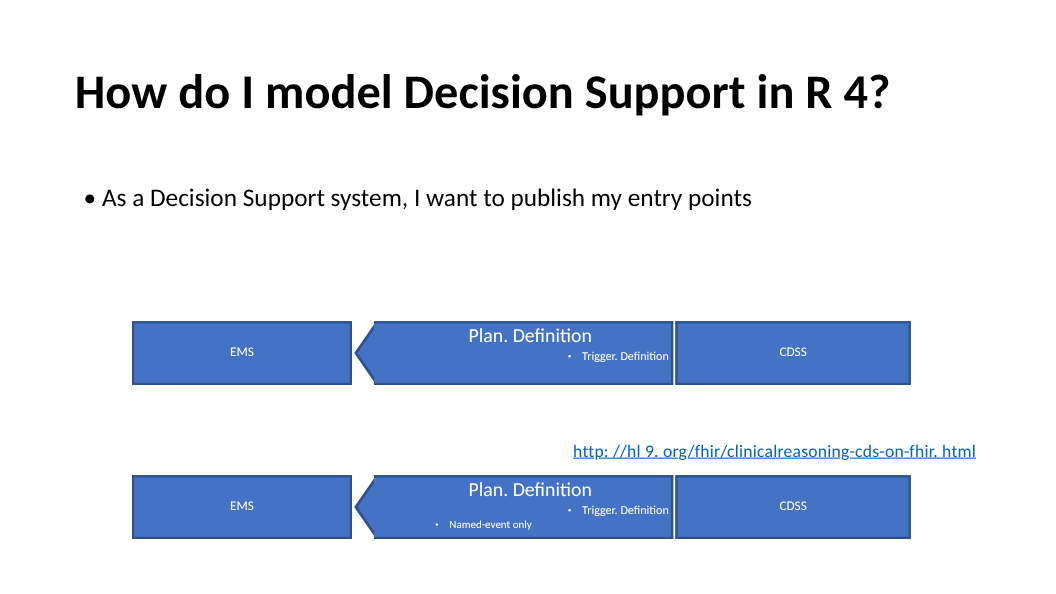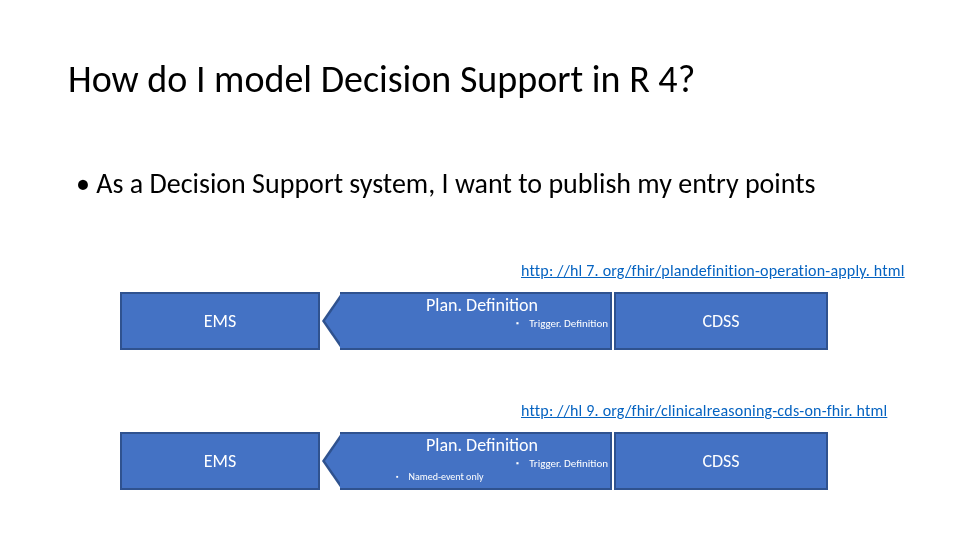--- a/index.html
+++ b/index.html
@@ -1,27 +1,27 @@
 <!DOCTYPE html>
 <html><head>
 <meta charset="utf-8">
 <style>
   * { box-sizing: border-box; margin: 0; padding: 0; }
   html, body { width: 960px; height: 540px; background: #fff; font-family: "Segoe UI", Calibri, Arial, sans-serif; color: #000; }
   .slide { position: relative; width: 960px; height: 540px; }
-  .title { position: absolute; left: 68px; top: 56px; font-size: 38px; font-weight: 400; text-align: center; }
-  .bullet-main { position: absolute; left: 76px; top: 166px; font-size: 28px; font-weight: 400; }
+  .title { position: absolute; left: 68px; top: 56px; font-size: 44px; font-weight: 700; text-align: center; }
+  .bullet-main { position: absolute; left: 76px; top: 166px; font-size: 23px; font-weight: 400; }
   .bullet-main::before { content: "• "; }
   .link { color: #0563c1; text-decoration: underline; font-size: 16px; font-weight: 400; letter-spacing: 0.2px; }
   .link1 { position: absolute; left: 521px; top: 261px; }
   .link2 { position: absolute; left: 521px; top: 401px; }
   .row { position: absolute; left: 120px; height: 64px; width: 720px; }
   .row1 { top: 292px; }
   .row2 { top: 432px; }
-  .box { position: absolute; background: #4472c4; border: 2px solid #2f528f; color: #fff; display: flex; align-items: center; justify-content: center; font-size: 18px; font-weight: 400; height: 58px; }
+  .box { position: absolute; background: #4472c4; border: 2px solid #2f528f; color: #fff; display: flex; align-items: center; justify-content: center; font-size: 12px; font-weight: 400; height: 58px; }
   .box-left { left: 0; width: 200px; }
   .box-right { left: 494px; width: 214px; }
   .arrow-body { position: absolute; left: 220px; top: 0; width: 272px; height: 58px; background: #4472c4; border: 2px solid #2f528f; border-left: none; }
   .arrow-head {
     position: absolute;
     left: 202px;
     top: 0;
     width: 0; height: 0;
     border-top: 29px solid transparent;
     border-bottom: 29px solid transparent;
@@ -46,21 +46,20 @@
 </style>
 </head>
 <body>
 
 <div class="slide">
 
   <div class="title">How do I model Decision Support in R 4?</div>
 
   <div class="bullet-main">As a Decision Support system, I want to publish my entry points</div>
 
-  <a class="link link1">http: //hl 7. org/fhir/plandefinition-operation-apply. html</a>
 
   <div class="row row1">
     <div class="box box-left">EMS</div>
     <div class="arrow-head"></div>
     <div class="arrow-head-inner"></div>
     <div class="arrow-body"></div>
     <div class="arrow-content">
       <div class="arrow-title">Plan. Definition</div>
       <div class="arrow-line1">Trigger. Definition</div>
     </div>

